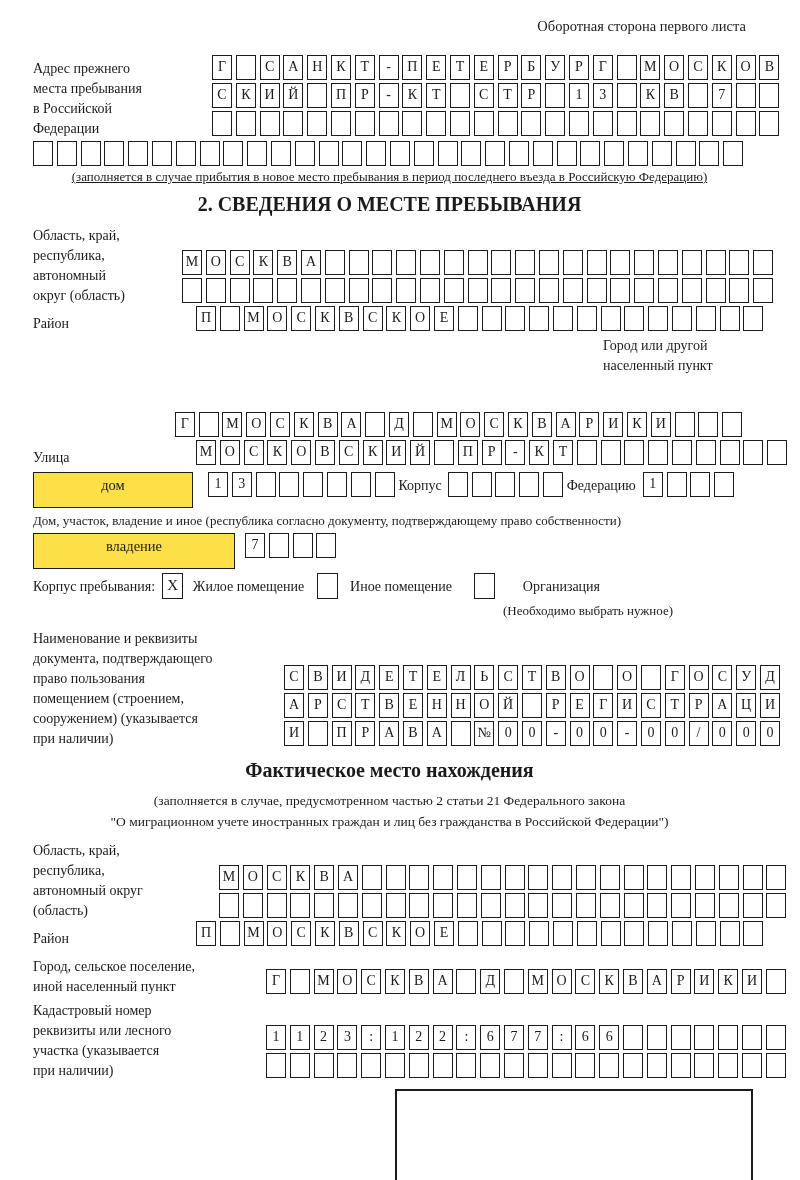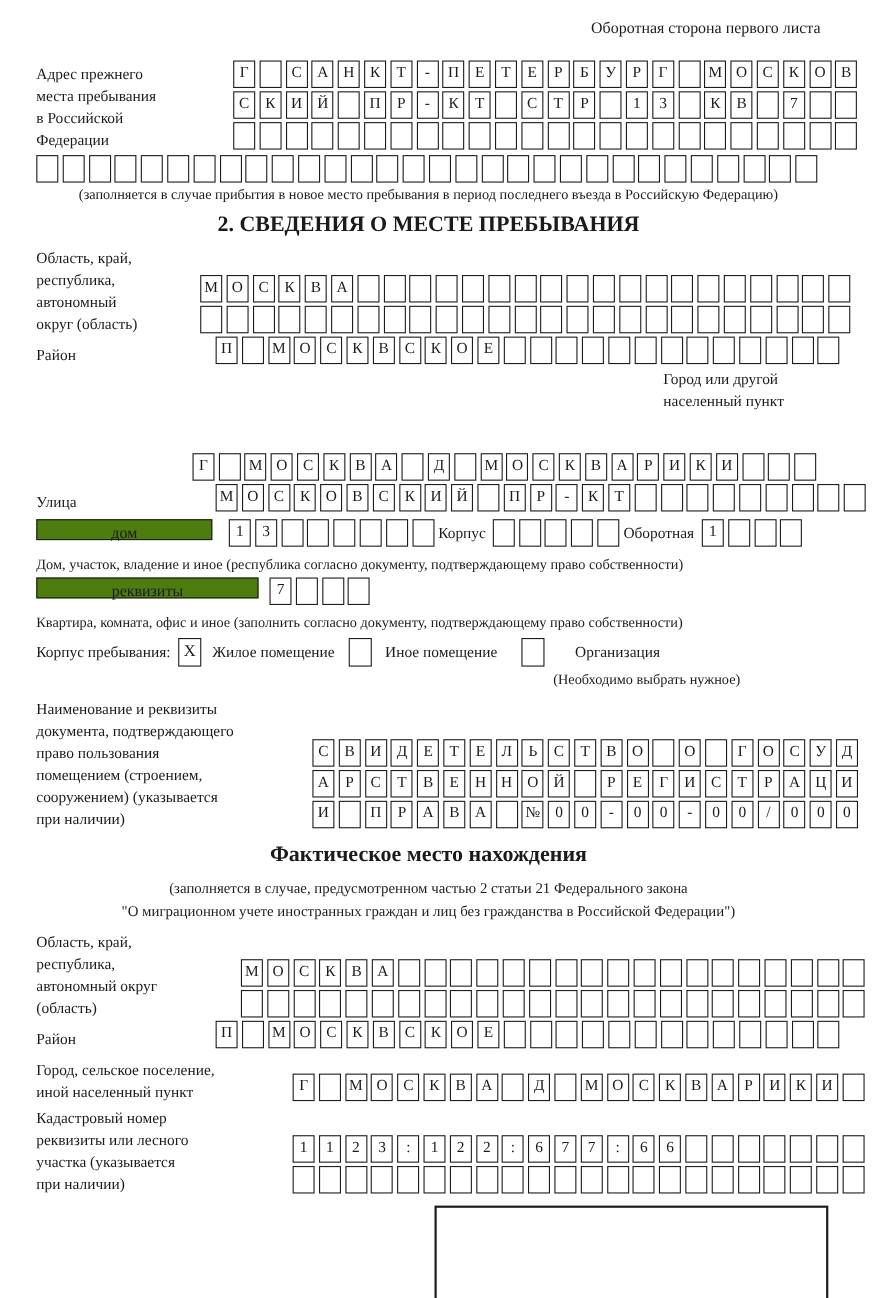--- a/index.html
+++ b/index.html
@@ -20,26 +20,26 @@
   .cellrow { display:flex; margin-bottom:3px; }
   .cell {
     flex:none; width:20px; height:25px; margin-right:3.8px;
     border:1.7px solid #1c1c1c; background:#fff;
     font-size:14px; line-height:22px; text-align:center;
     display:inline-block; overflow:hidden;
   }
   .cell.check { width:21px; height:26px; font-size:15px; }
 
   .widebox {
-    flex:none; border:1.9px solid #1c1c1c; height:19px;
-    font-size:14.5px; text-align:center; line-height:24px; background:#4d7c0f;
+    flex:none; border:1.9px solid #1c1c1c; height:36px;
+    font-size:14.5px; text-align:center; line-height:24px; background:#fde047;
   }
 
   .note { font-size:13px; line-height:17px; }
-  .note.center { text-align:center; }
+  .note.center { text-align:center;text-decoration:underline; }
 
   .sec-title { font-size:20px; font-weight:bold; text-align:center; margin:6px 0 8px 0; }
 
   .inline-lbl { font-size:14px; line-height:27px; flex:none; }
 
   .house-row, .flat-row, .residence-row { display:flex; align-items:flex-start; }
 
   .doc-label-col { width:215px; }
   .cad-rows { padding-top:23px; }
 
@@ -348,40 +348,39 @@
         <span class="cell"></span>
       </div>
     <div class="inline-lbl">Корпус</div>
     <div class="cellrow" style="margin-left:6px;">
         <span class="cell"></span>
         <span class="cell"></span>
         <span class="cell"></span>
         <span class="cell"></span>
         <span class="cell"></span>
       </div>
-    <div class="inline-lbl">Оборотная</div>
+    <div class="inline-lbl">Федерацию</div>
     <div class="cellrow" style="margin-left:7px;">
         <span class="cell">1</span>
         <span class="cell"></span>
         <span class="cell"></span>
         <span class="cell"></span>
       </div>
   </div>
   <div class="note mb4">Дом, участок, владение и иное (республика согласно документу, подтверждающему право собственности)</div>
 
   <div class="flat-row mb4">
-    <div class="widebox" style="width:202px;">реквизиты</div>
+    <div class="widebox" style="width:202px;">владение</div>
     <div class="cellrow" style="margin-left:10px;">
         <span class="cell">7</span>
         <span class="cell"></span>
         <span class="cell"></span>
         <span class="cell"></span>
       </div>
   </div>
-  <div class="note mb6">Квартира, комната, офис и иное (заполнить согласно документу, подтверждающему право собственности)</div>
 
   <div class="residence-row mb2">
     <div class="inline-lbl">Корпус пребывания:</div>
     <span class="cell check" style="margin-left:7px;">X</span>
     <div class="inline-lbl" style="margin-left:6px;">Жилое помещение</div>
     <span class="cell check" style="margin-left:13px;"></span>
     <div class="inline-lbl" style="margin-left:8px;">Иное помещение</div>
     <span class="cell check" style="margin-left:22px;"></span>
     <div class="inline-lbl" style="margin-left:24px;">Организация</div>
   </div>

